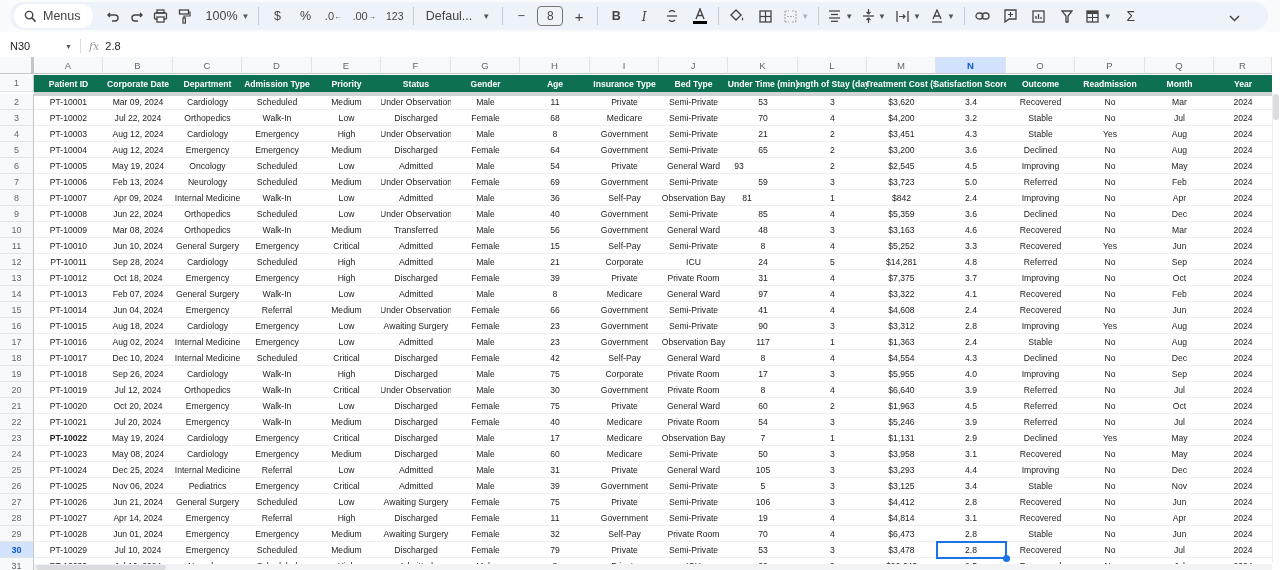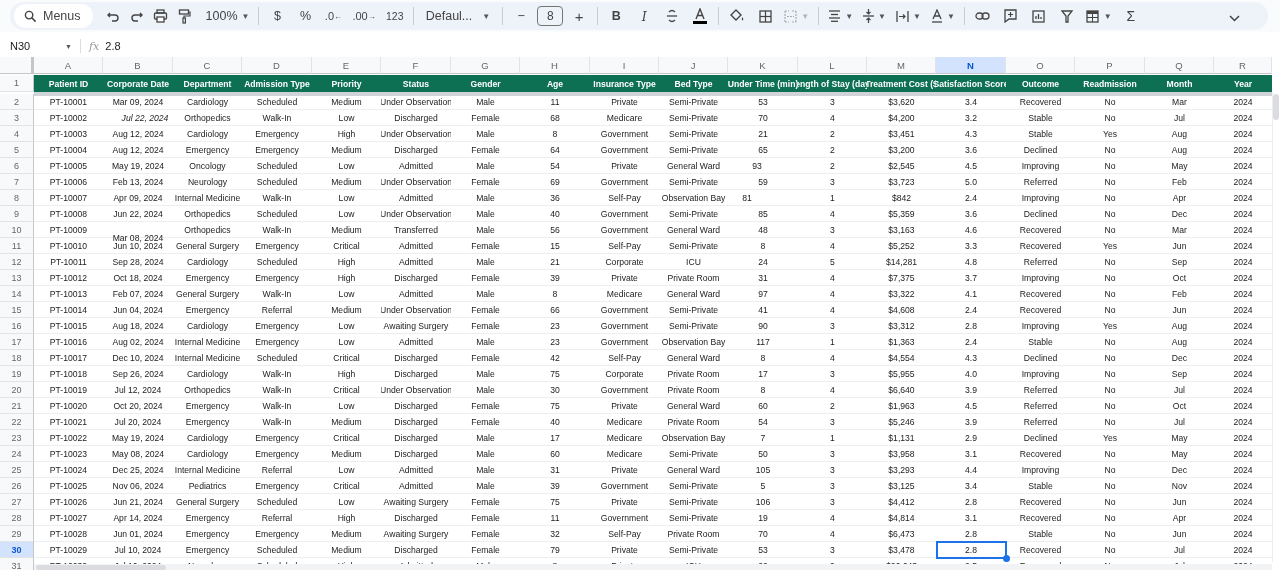--- a/index.html
+++ b/index.html
@@ -276,21 +276,21 @@
       <div class="cell" style="left: 833px; width: 69px;">$3,620</div>
       <div class="cell" style="left: 902px; width: 70px;">3.4</div>
       <div class="cell" style="left: 972px; width: 69px;">Recovered</div>
       <div class="cell" style="left: 1041px; width: 70px;">No</div>
       <div class="cell" style="left: 1111px; width: 69px;">Mar</div>
       <div class="cell" style="left: 1180px; width: 58px;">2024</div>
     </div>
     <div class="rowhdr" style="top: 53px; height: 16px;">3</div>
     <div class="drow" style="top: 53px;">
       <div class="cell" style="left: 0px; width: 69px;">PT-10002</div>
-      <div class="cell" style="left: 76px; width: 70px; font-style: italic;">Jul 22, 2024</div>
+      <div class="cell" style="left: 69px; width: 70px;">Jul 22, 2024</div>
       <div class="cell" style="left: 139px; width: 69px;">Orthopedics</div>
       <div class="cell" style="left: 208px; width: 70px;">Walk-In</div>
       <div class="cell" style="left: 278px; width: 69px;">Low</div>
       <div class="cell" style="left: 347px; width: 70px;">Discharged</div>
       <div class="cell" style="left: 417px; width: 69px;">Female</div>
       <div class="cell" style="left: 486px; width: 70px;">68</div>
       <div class="cell" style="left: 556px; width: 69px;">Medicare</div>
       <div class="cell" style="left: 625px; width: 69px;">Semi-Private</div>
       <div class="cell" style="left: 694px; width: 70px;">70</div>
       <div class="cell" style="left: 764px; width: 69px;">4</div>
@@ -348,21 +348,21 @@
       <div class="cell" style="left: 0px; width: 69px;">PT-10005</div>
       <div class="cell" style="left: 69px; width: 70px;">May 19, 2024</div>
       <div class="cell" style="left: 139px; width: 69px;">Oncology</div>
       <div class="cell" style="left: 208px; width: 70px;">Scheduled</div>
       <div class="cell" style="left: 278px; width: 69px;">Low</div>
       <div class="cell" style="left: 347px; width: 70px;">Admitted</div>
       <div class="cell" style="left: 417px; width: 69px;">Male</div>
       <div class="cell" style="left: 486px; width: 70px;">54</div>
       <div class="cell" style="left: 556px; width: 69px;">Private</div>
       <div class="cell" style="left: 625px; width: 69px;">General Ward</div>
-      <div class="cell" style="left: 688px; width: 70px;">93</div>
+      <div class="cell" style="left: 670px; width: 70px;">93</div>
       <div class="cell" style="left: 764px; width: 69px;">2</div>
       <div class="cell" style="left: 833px; width: 69px;">$2,545</div>
       <div class="cell" style="left: 902px; width: 70px;">4.5</div>
       <div class="cell" style="left: 972px; width: 69px;">Improving</div>
       <div class="cell" style="left: 1041px; width: 70px;">No</div>
       <div class="cell" style="left: 1111px; width: 69px;">May</div>
       <div class="cell" style="left: 1180px; width: 58px;">2024</div>
     </div>
     <div class="rowhdr" style="top: 117px; height: 16px;">7</div>
     <div class="drow" style="top: 117px;">
@@ -423,21 +423,21 @@
       <div class="cell" style="left: 833px; width: 69px;">$5,359</div>
       <div class="cell" style="left: 902px; width: 70px;">3.6</div>
       <div class="cell" style="left: 972px; width: 69px;">Declined</div>
       <div class="cell" style="left: 1041px; width: 70px;">No</div>
       <div class="cell" style="left: 1111px; width: 69px;">Dec</div>
       <div class="cell" style="left: 1180px; width: 58px;">2024</div>
     </div>
     <div class="rowhdr" style="top: 165px; height: 16px;">10</div>
     <div class="drow" style="top: 165px;">
       <div class="cell" style="left: 0px; width: 69px;">PT-10009</div>
-      <div class="cell" style="left: 69px; width: 70px; margin-top: 8px;">Mar 08, 2024</div>
+      <div class="cell" style="left: 69px; width: 70px;">Mar 08, 2024</div>
       <div class="cell" style="left: 139px; width: 69px;">Orthopedics</div>
       <div class="cell" style="left: 208px; width: 70px;">Walk-In</div>
       <div class="cell" style="left: 278px; width: 69px;">Medium</div>
       <div class="cell" style="left: 347px; width: 70px;">Transferred</div>
       <div class="cell" style="left: 417px; width: 69px;">Male</div>
       <div class="cell" style="left: 486px; width: 70px;">56</div>
       <div class="cell" style="left: 556px; width: 69px;">Government</div>
       <div class="cell" style="left: 625px; width: 69px;">General Ward</div>
       <div class="cell" style="left: 694px; width: 70px;">48</div>
       <div class="cell" style="left: 764px; width: 69px;">3</div>
@@ -695,21 +695,21 @@
       <div class="cell" style="left: 764px; width: 69px;">3</div>
       <div class="cell" style="left: 833px; width: 69px;">$5,246</div>
       <div class="cell" style="left: 902px; width: 70px;">3.9</div>
       <div class="cell" style="left: 972px; width: 69px;">Referred</div>
       <div class="cell" style="left: 1041px; width: 70px;">No</div>
       <div class="cell" style="left: 1111px; width: 69px;">Jul</div>
       <div class="cell" style="left: 1180px; width: 58px;">2024</div>
     </div>
     <div class="rowhdr" style="top: 373px; height: 16px;">23</div>
     <div class="drow" style="top: 373px;">
-      <div class="cell" style="left: 0px; width: 69px;">PT-10022</div>
+      <div class="cell" style="left: 0px; width: 69px; font-weight: bold;">PT-10022</div>
       <div class="cell" style="left: 69px; width: 70px;">May 19, 2024</div>
       <div class="cell" style="left: 139px; width: 69px;">Cardiology</div>
       <div class="cell" style="left: 208px; width: 70px;">Emergency</div>
       <div class="cell" style="left: 278px; width: 69px;">Critical</div>
       <div class="cell" style="left: 347px; width: 70px;">Discharged</div>
       <div class="cell" style="left: 417px; width: 69px;">Male</div>
       <div class="cell" style="left: 486px; width: 70px;">17</div>
       <div class="cell" style="left: 556px; width: 69px;">Medicare</div>
       <div class="cell" style="left: 625px; width: 69px;">Observation Bay</div>
       <div class="cell" style="left: 694px; width: 70px;">7</div>

